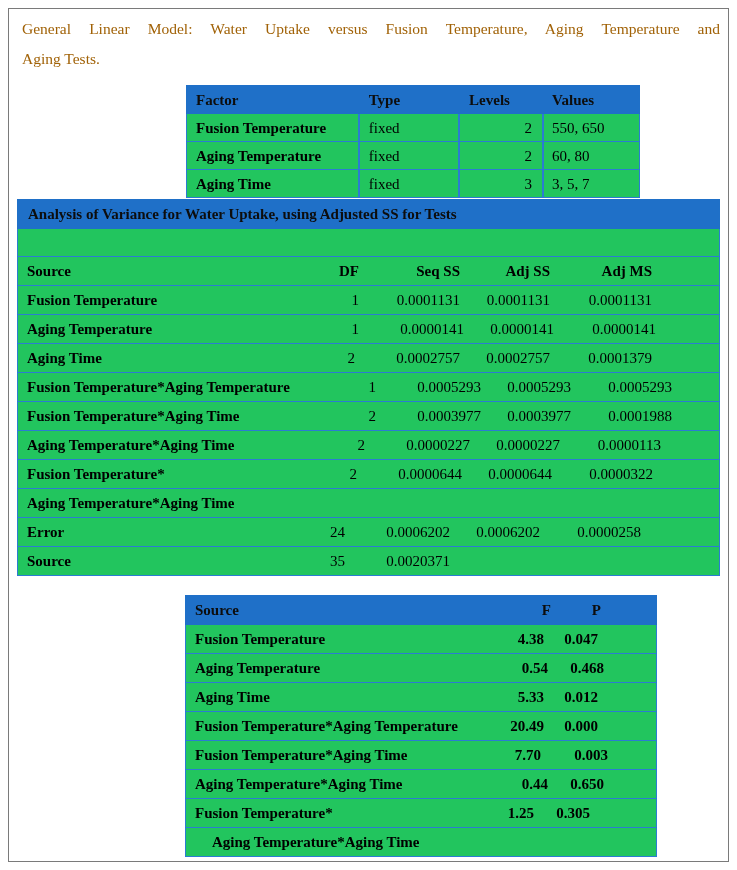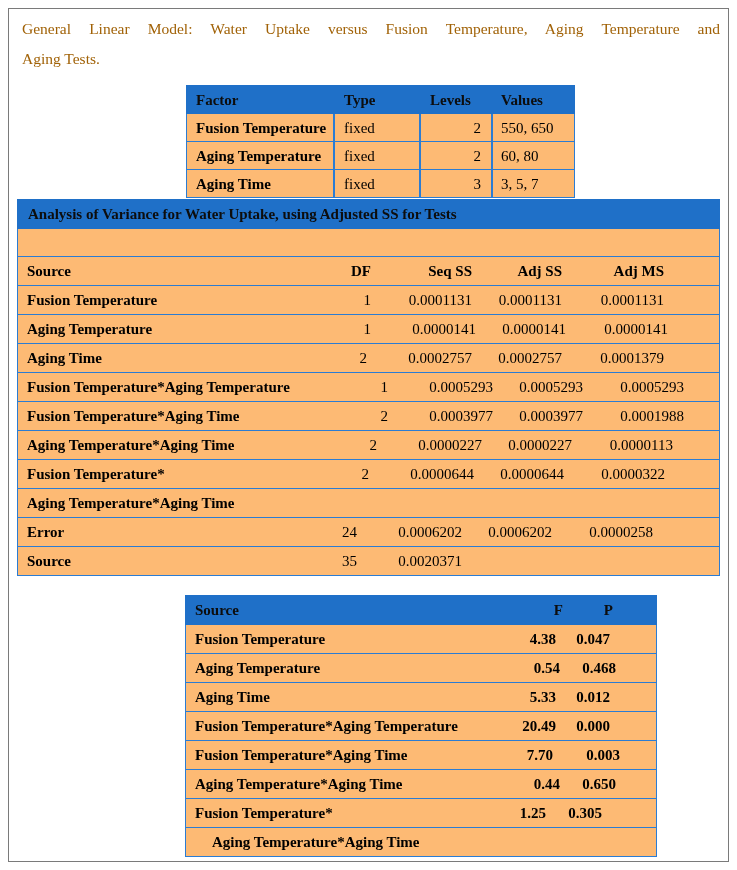--- a/index.html
+++ b/index.html
@@ -59,37 +59,36 @@
     background: #ffffff;
     box-sizing: border-box;
   }
   .tbl td {
     padding: 0;
     margin: 0;
     vertical-align: middle;
     border: 1px solid #2b7cd3;
     border-top-width: 0;
     box-sizing: border-box;
-    background: #fdba74;
+    background: #22c55e;
     white-space: nowrap;
     font-size: 15px;
   }
   .tbl tr:first-child td {
     border-top-width: 1px;
   }
   .band td {
     background: #1f70c8 !important;
     border-color: #1f70c8 !important;
     color: #0d0d0d;
   }
   .rowbox {
     position: relative;
     height: 100%;
     width: 100%;
-    padding-left: 12px;
   }
   .lbl {
     position: absolute;
     left: 9px;
     top: 50%;
     transform: translateY(-50%);
     white-space: nowrap;
   }
   .num {
     position: absolute;
@@ -97,21 +96,21 @@
     transform: translateY(-50%);
     text-align: right;
     white-space: nowrap;
   }
   .bold { font-weight: bold; }
 
   
   #factor-table {
     left: 186px;
     top: 85px;
-    width: 389px;
+    width: 454px;
   }
   #factor-table td { height: 28px; }
   #factor-table .r-head td { height: 29px; }
   #factor-table .c-factor { width: 148px; }
   #factor-table .c-type   { width: 86px; }
   #factor-table .c-levels { width: 72px; }
   #factor-table .c-values { width: 83px; }
   #factor-table .cell {
     position: relative;
     height: 100%;

